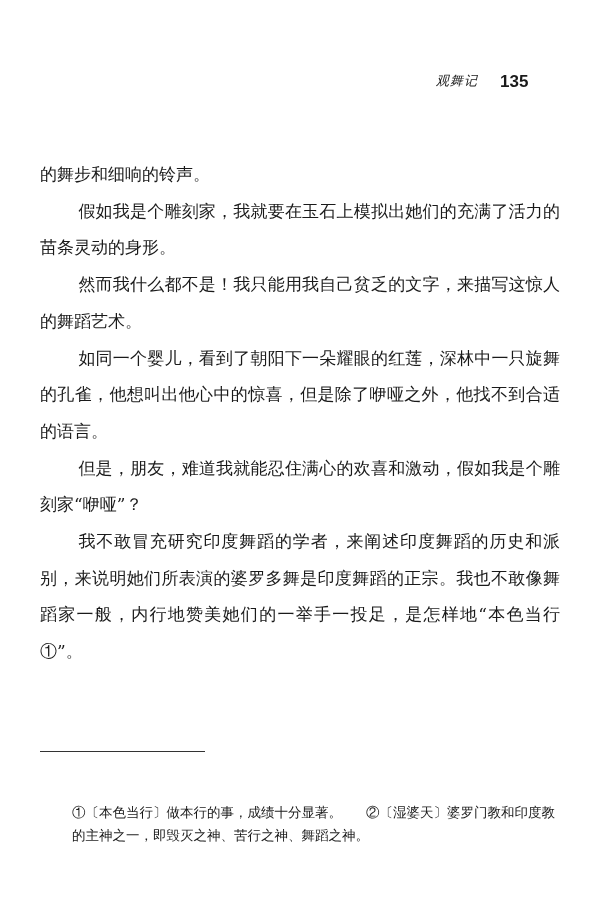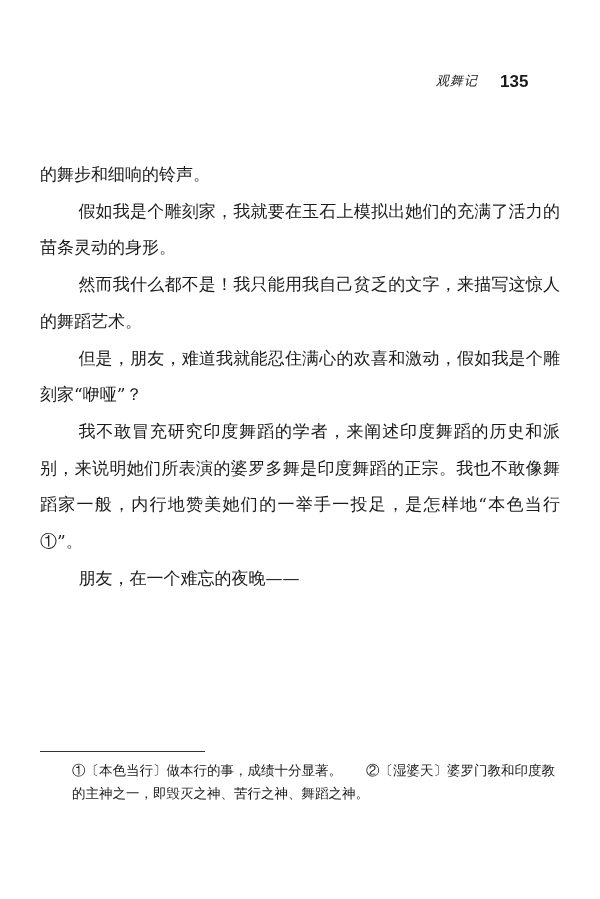--- a/index.html
+++ b/index.html
@@ -8,38 +8,38 @@
       font-family: "DejaVu Serif", "Liberation Serif", serif; color: #1a1a1a;
     }
     .header { position: absolute; top: 72px; left: 436px; font-size: 14px; display: flex; align-items: flex-start; }
     .header .title { font-family: "DejaVu Sans", sans-serif; font-style: italic; letter-spacing: 1px; font-size: 13px; }
     .header .pageno { margin-left: 22px; font-family: "Liberation Sans", sans-serif; font-weight: bold; font-size: 17px; }
     .body-text { position: absolute; top: 113px; left: 40px; width: 520px; font-size: 17px; line-height: 36.7px; margin-top: 43px; }
     .body-text p { margin: 0; text-align: justify; }
     .body-text p.indent { text-indent: 38.4px; }
     .body-text p.noindent { text-indent: 0; }
     .rule { position: absolute; top: 751px; left: 40px; width: 165px; height: 0; border-top: 1px solid #333; }
-    .footnotes { position: absolute; top: 759px; left: 72px; width: 488px; font-size: 13.5px; line-height: 23px; }
+    .footnotes { position: absolute; top: 801px; left: 72px; width: 488px; font-size: 13.5px; line-height: 23px; }
     .footnotes p { margin: 0; }
     .footnotes .fn2 { margin-left: 24px; }
   </style>
 </head>
 <body>
 
 <div class="header">
   <span class="title">观舞记</span>
   <span class="pageno">135</span>
 </div>
 
 <div class="body-text">
   <p class="noindent">的舞步和细响的铃声。</p>
   <p class="indent">假如我是个雕刻家，我就要在玉石上模拟出她们的充满了活力的苗条灵动的身形。</p>
   <p class="indent">然而我什么都不是！我只能用我自己贫乏的文字，来描写这惊人的舞蹈艺术。</p>
+  <p class="indent">如同一个婴儿，看到了朝阳下一朵耀眼的红莲，深林中一只旋舞的孔雀，他想叫出他心中的惊喜，但是除了咿哑之外，他找不到合适的语言。</p>
   <p class="indent">但是，朋友，难道我就能忍住满心的欢喜和激动，假如我是个雕刻家“咿哑”？</p>
   <p class="indent">我不敢冒充研究印度舞蹈的学者，来阐述印度舞蹈的历史和派别，来说明她们所表演的婆罗多舞是印度舞蹈的正宗。我也不敢像舞蹈家一般，内行地赞美她们的一举手一投足，是怎样地“本色当行①”。</p>
-  <p class="indent">朋友，在一个难忘的夜晚——</p>
 </div>
 
 <div class="rule"></div>
 
 <div class="footnotes">
   <p><span>①〔本色当行〕做本行的事，成绩十分显著。</span><span class="fn2">②〔湿婆天〕婆罗门教和印度教的主神之一，即毁灭之神、苦行之神、舞蹈之神。</span></p>
 </div>
 
 </body></html>

